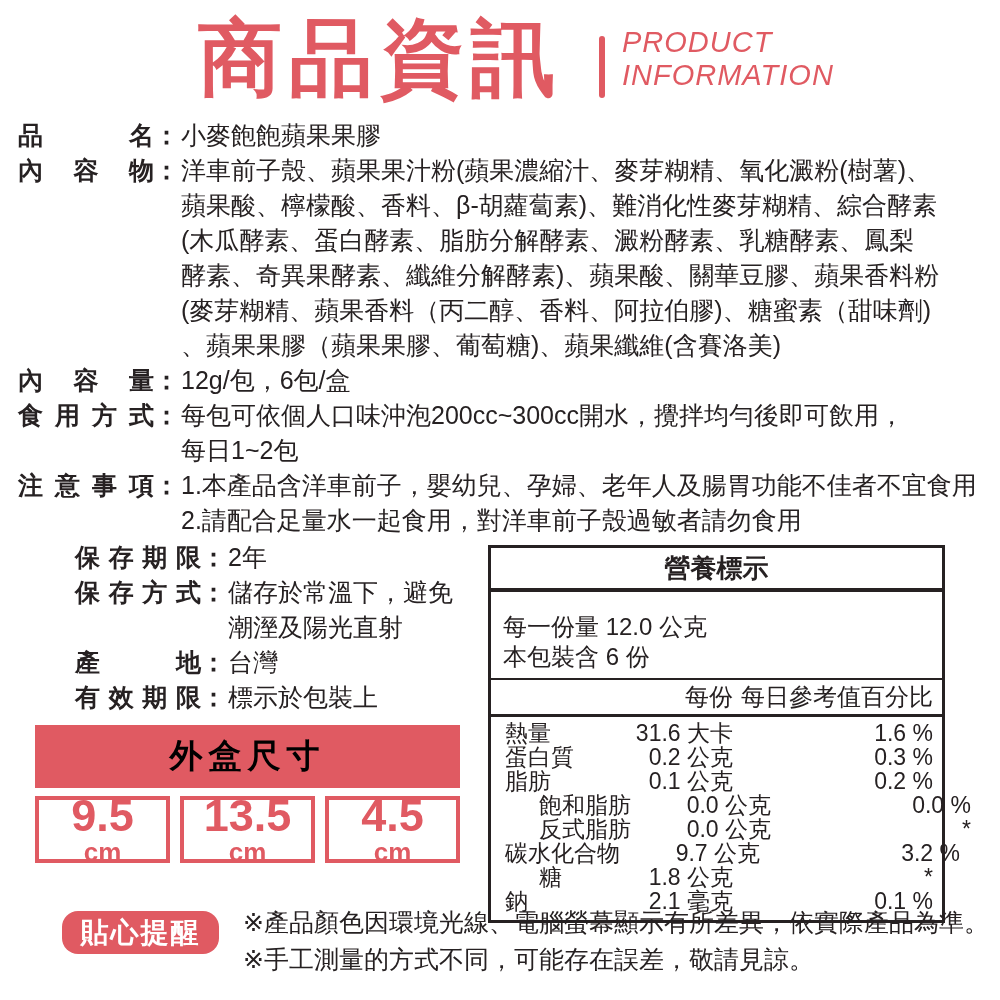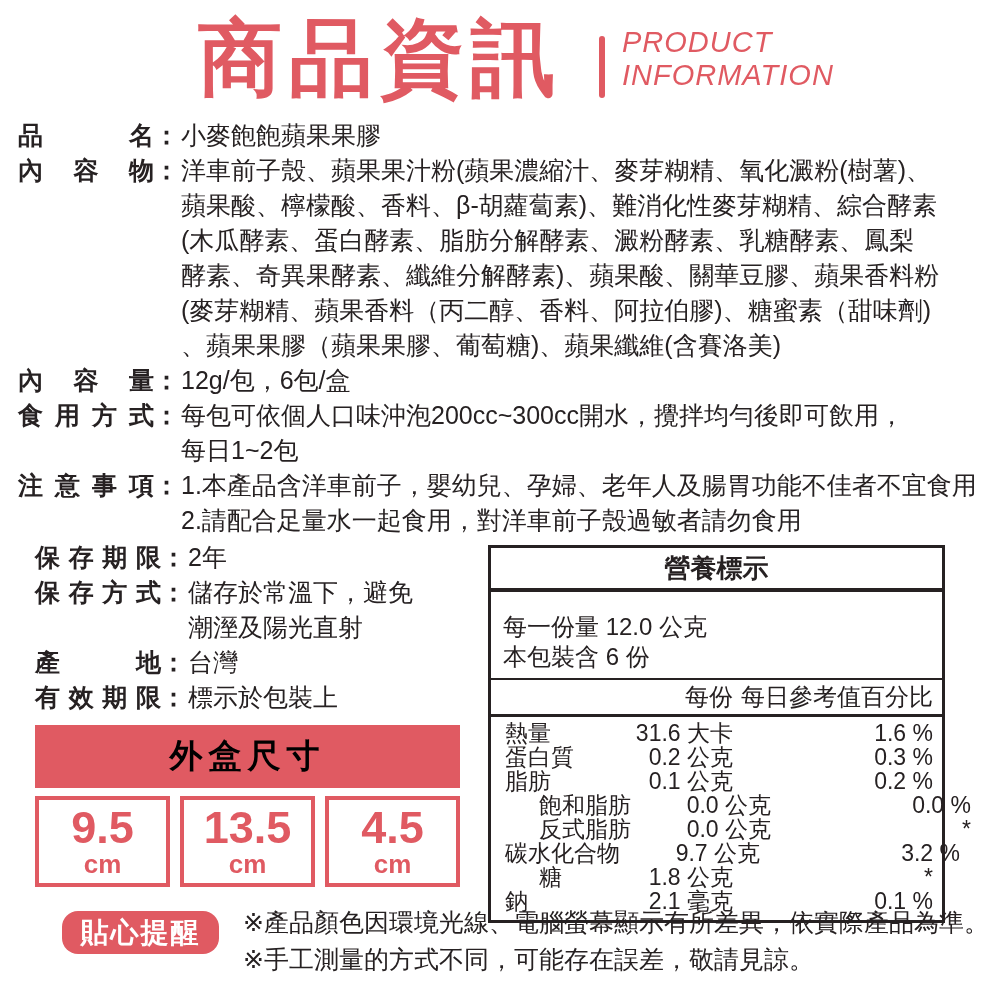--- a/index.html
+++ b/index.html
@@ -33,35 +33,35 @@
   
   .info-top{position:absolute;left:18px;top:118px;width:978px;}
   .left-details{position:absolute;left:35px;top:540px;width:452px;}
   .row{display:flex;align-items:flex-start;}
   .info-top .row,.left-details .row{font-size:25px;line-height:35px;}
   .label{
     font-weight:bold;color:var(--ink);flex:none;
     text-align:justify;text-align-last:justify;
   }
   .info-top .label{width:136px;}
-  .left-details .label{width:126px;}
+  .left-details .label{width:126px;margin-left:40px;}
   .colon{font-weight:bold;flex:none;padding-right:2px;}
   .value{flex:1;color:var(--ink);min-width:0;}
   .vline{white-space:nowrap;}
 
   
   .box-size{position:absolute;left:35px;top:725px;width:425px;}
   .box-size-header{
     height:63px;background:var(--accent);color:#000000;
     font-size:33px;font-weight:bold;letter-spacing:6px;
     display:flex;align-items:center;justify-content:center;
   }
   .dim-row{display:flex;gap:10px;margin-top:8px;}
   .dim-box{
-    flex:1;height:91px;border:4px solid var(--accent);box-sizing:border-box;
+    flex:1;height:67px;border:4px solid var(--accent);box-sizing:border-box;
     background:#fff;color:var(--accent);font-weight:bold;
     display:flex;flex-direction:column;align-items:center;justify-content:center;
   }
   .dim-num{font-size:45px;line-height:46px;}
   .dim-unit{font-size:26px;line-height:27px;}
 
   
   .nutrition{
     position:absolute;left:488px;top:545px;width:457px;
     border:3px solid var(--ink);box-sizing:border-box;background:#fff;

